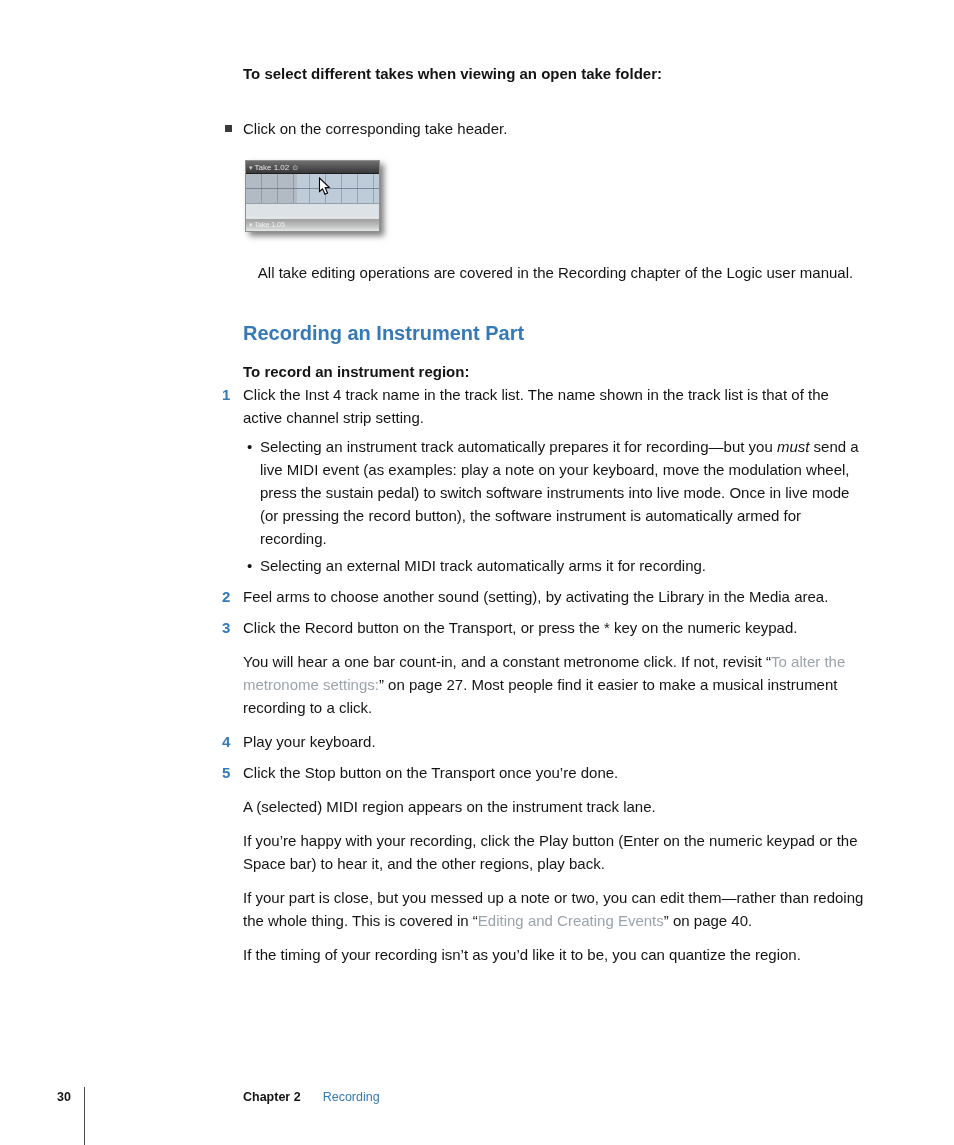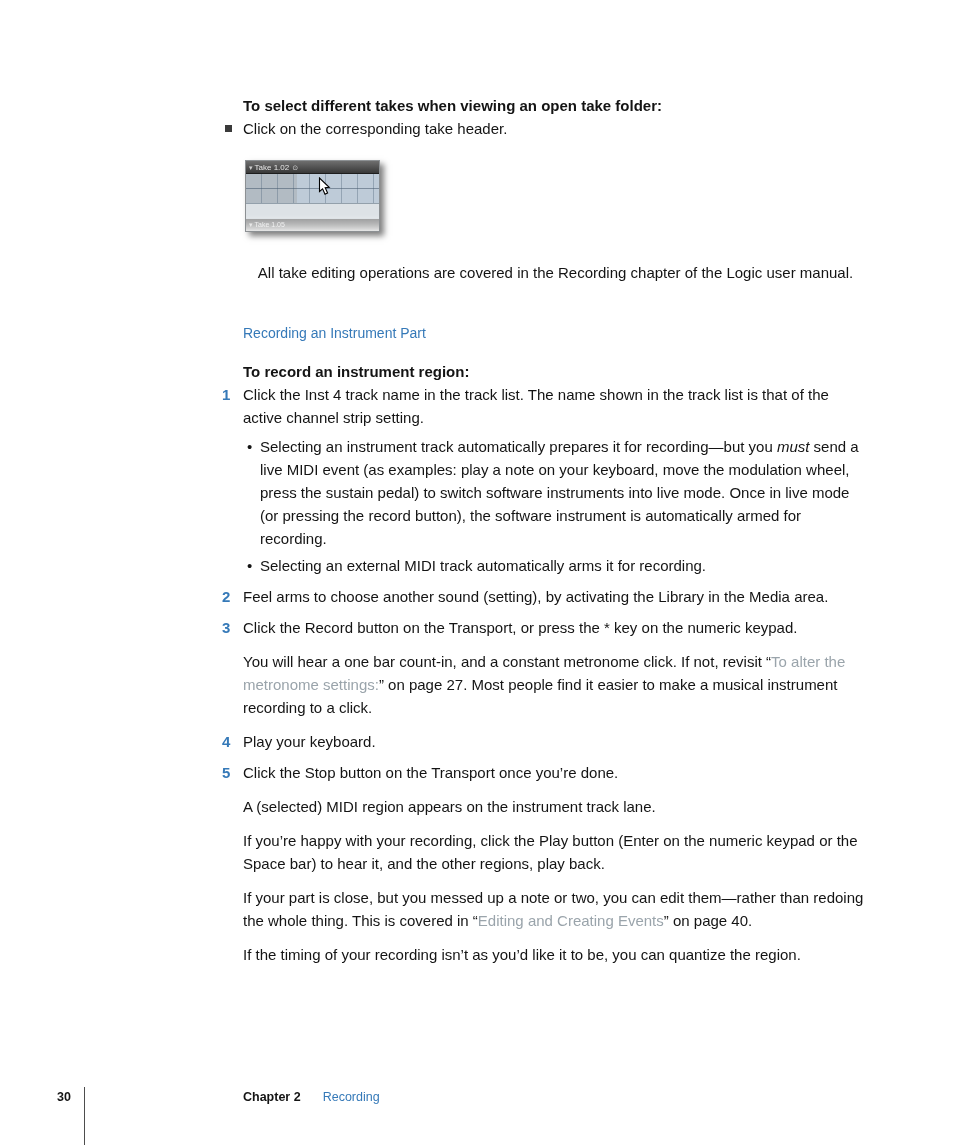--- a/index.html
+++ b/index.html
@@ -4,22 +4,22 @@
 <style>
   * { margin:0; padding:0; box-sizing:border-box; }
   html,body { background:#ffffff; }
   .page {
     position:relative; width:954px; height:1145px; background:#fff; overflow:hidden;
     font-family:"Liberation Sans", sans-serif;
     color:var(--text, #141414);
   }
   .content { position:absolute; left:243px; top:62px; width:625px; font-size:15px; line-height:23px; }
 
-  .bold-head { font-size:15px; line-height:23px; font-weight:bold; color:var(--text,#141414);margin-top:32px; }
-  .sq-item { position:relative; padding-left:0; }
+  .bold-head { font-size:15px; line-height:23px; font-weight:bold; color:var(--text,#141414); }
+  .sq-item { position:relative; padding-left:0;margin-top:32px; }
   .sq { position:absolute; left:-18px; top:8px; width:7px; height:7px; background:#3a3a3a; display:inline-block; }
 
   
   .shot {
     position:relative; width:135px; height:72px; margin:20px 0 29px 2px;
     border:1px solid rgba(0,0,0,0.35);
     box-shadow:4px 4px 6px rgba(0,0,0,0.5);
     background:#d7dde2; overflow:hidden;
   }
   .shot-header {
@@ -42,21 +42,21 @@
     color:#e0e0e0; font-size:7px; background:linear-gradient(#7a7a7a,#454545); opacity:0.85;
     white-space:nowrap;
   }
   .shot-fade { position:absolute; left:0; right:0; bottom:0; height:16px;
     background:linear-gradient(rgba(255,255,255,0), rgba(255,255,255,0.85)); pointer-events:none; }
   .cursor { position:absolute; left:72px; top:16px; }
 
   .para { margin:4px;text-align:center; }
   .section-title {
     margin-top:36px; margin-bottom:8px;
-    font-size:14px; line-height:26px; font-weight:normal; color:var(--accent,#3579b8);
+    font-size:20px; line-height:26px; font-weight:bold; color:var(--accent,#3579b8);
   }
   .bold-head.task { margin-top:14px; }
 
   ol.steps { list-style:none; margin-top:0; }
   .step { position:relative; margin-bottom:8px; }
   .num { position:absolute; left:-21px; top:0; width:14px; text-align:left; color:var(--accent,#3579b8); font-weight:bold; }
   .step-text { margin:0; }
   .step-para { margin:11px 2px 11px 0; }
 
   ul.dots { list-style:none; margin:6px 0 3px 0; }

